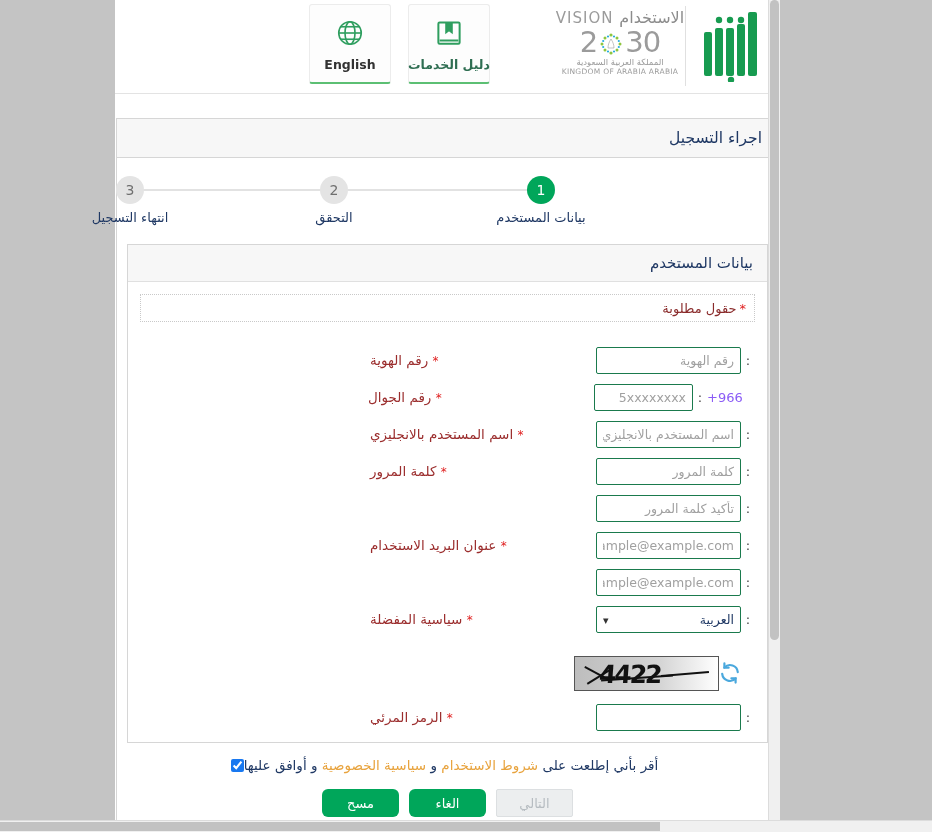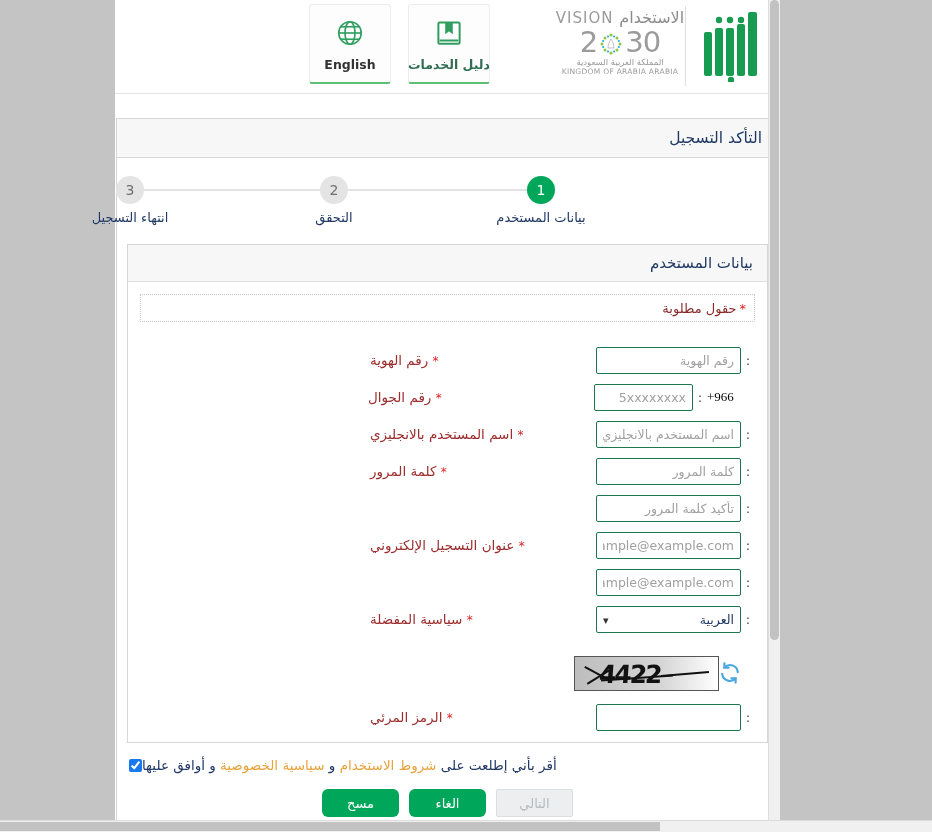--- a/index.html
+++ b/index.html
@@ -283,25 +283,24 @@
     padding: 0 6px;
     text-align: right;
     direction: rtl;
     outline: none;
     font-family: "DejaVu Sans", "Liberation Sans", sans-serif;
   }
   input.fin::placeholder { color: #a0a0a0; }
   input.fin.short { width: 99px; }
   .prefix {
     font-size: 13px;
-    color: #000000;
+    color: #8b5cf6;
     margin-right: 8px;
     direction: ltr;
     width: 40px;
-    font-family: Liberation Serif, serif;
   }
   select.fin {
     appearance: none;
     -webkit-appearance: none;
     background-image: none;
     padding-right: 6px;
     color: #1f3864;
   }
   .selwrap { position: relative; display: inline-block; }
   .selwrap .chev {
@@ -356,21 +355,21 @@
     height: 22px;
     display: flex;
     align-items: center;
     justify-content: center;
   }
 
   
   .agree-row {
     display: flex;
     align-items: center;
-    justify-content: flex-end;
+    justify-content: center;
     padding: 14px 12px 0 12px;
   }
   .agree-txt {
     font-size: 13.5px;
     color: #1f3864;
     margin-right: 6px;
     white-space: nowrap;
   }
   .agree-txt .lk { color: #e8a33d; cursor: pointer; }
   input[type=checkbox].cbx {
@@ -526,21 +525,21 @@
         </div>
 
       </div>
     </div>
 
     <div class="content">
 
       <div class="card">
 
         <div class="card-head">
-          <div class="ttl">التأكد التسجيل</div>
+          <div class="ttl">اجراء التسجيل</div>
         </div>
 
         <div class="stepper">
           <div class="step-track"></div>
 
           <div class="step active" id="step-1">
             <div class="dot">1</div>
             <div class="st-lbl">بيانات المستخدم</div>
           </div>
 
@@ -620,21 +619,21 @@
               </div>
             </div>
 
             <div class="frow">
               <div class="fcolon">:</div>
               <div class="fctl">
                 <input class="fin" type="email" placeholder="example@example.com" style="">
               </div>
               <div class="flabel">
                 <span class="star">*</span>
-                <span>عنوان التسجيل الإلكتروني</span>
+                <span>عنوان البريد الاستخدام</span>
               </div>
             </div>
 
             <div class="frow">
               <div class="fcolon">:</div>
               <div class="fctl">
                 <input class="fin" type="email" placeholder="example@example.com" style="">
               </div>
             </div>
 

